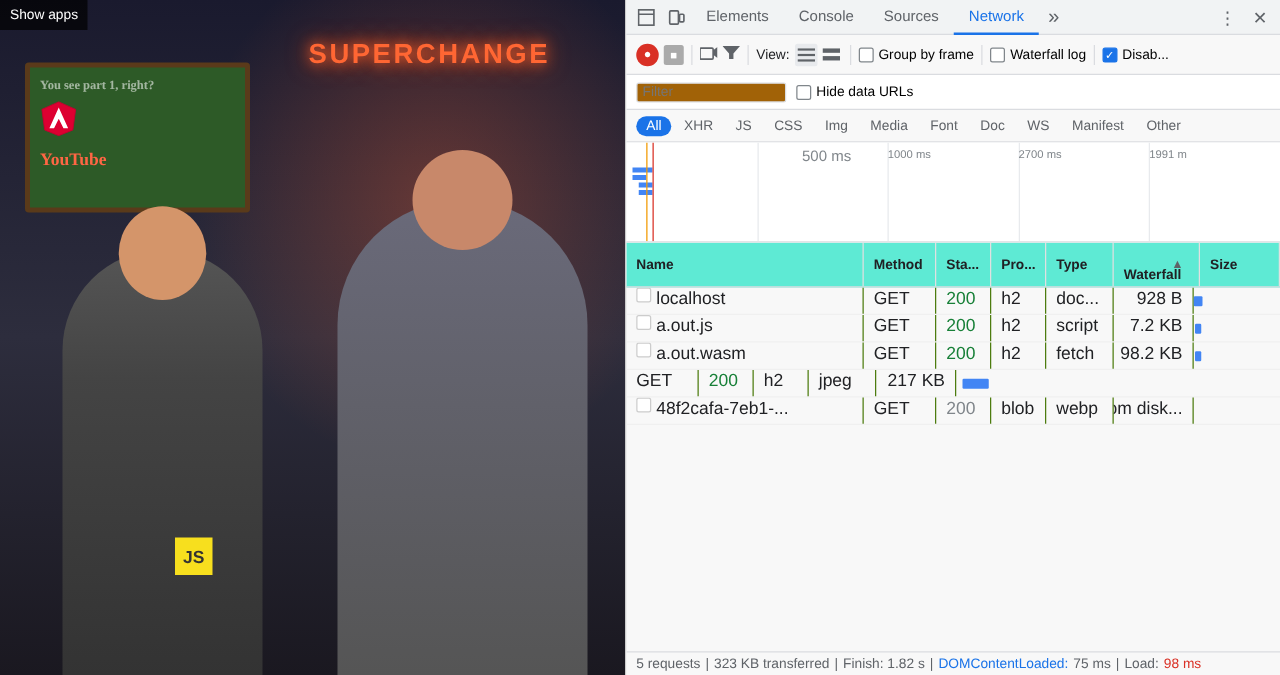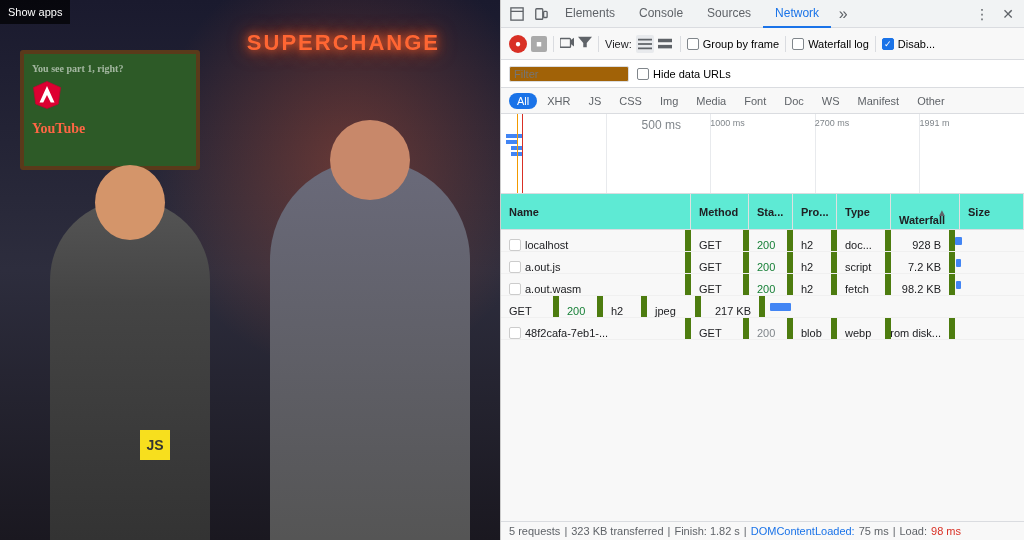--- a/index.html
+++ b/index.html
@@ -322,28 +322,28 @@
     .table-row {
       display: flex;
       border-bottom: 1px solid #f0f0f0;
       height: 22px;
       align-items: center;
       cursor: pointer;
     }
 
     .td-cell {
       padding: 0 8px;
-      font-size: 11px;
+      font-size: 14px;
       color: #202124;
-      border-right: 6px solid #4d7c0f;
+      border-right: 1px solid #4d7c0f;
       white-space: nowrap;
       overflow: hidden;
       text-overflow: ellipsis;
       display: flex;
-      align-items: flex-end;
+      align-items: flex-start;
       height: 100%;
     }
     .td-name { width: 190px; flex-shrink: 0; gap: 4px; }
     .td-method { width: 58px; flex-shrink: 0; }
     .td-status { width: 44px; flex-shrink: 0; }
     .td-protocol { width: 44px; flex-shrink: 0; }
     .td-type { width: 54px; flex-shrink: 0; }
     .td-size { width: 64px; flex-shrink: 0; text-align: right; justify-content: flex-end; }
     .td-waterfall { flex: 1; position: relative; height: 100%; }
 

